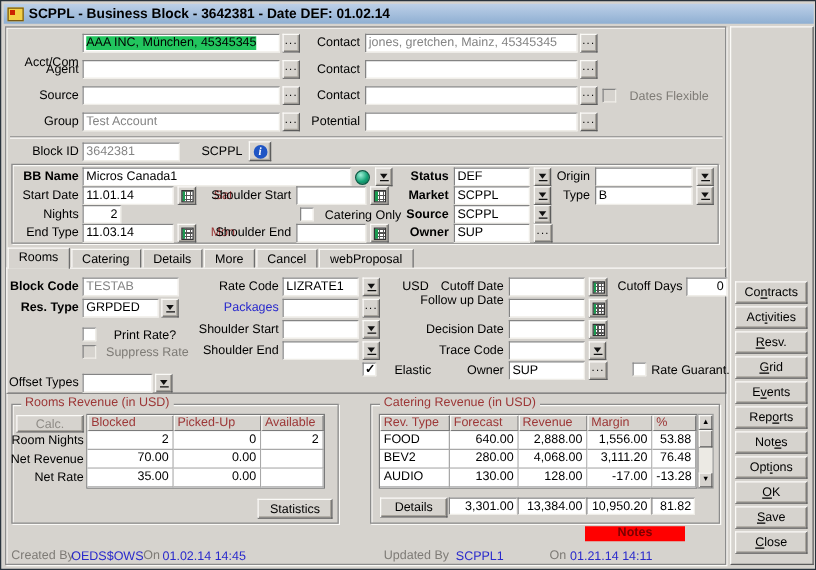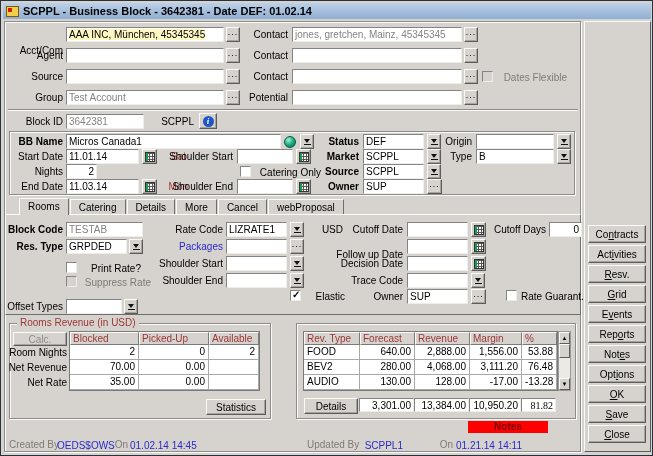--- a/index.html
+++ b/index.html
@@ -24,21 +24,21 @@
   .lbl.b { font-weight:bold; }
   .lbl.gray { color:#7e7b76; }
   .lbl.red { color:#9c3636; }
   .lbl.blue { color:#2929cc; }
 
   .fld { position:absolute; height:15px; background:#fff; border:1px solid;
          border-color:#848484 #efede8 #efede8 #848484; padding:0 2px; line-height:13px;
          white-space:nowrap; overflow:hidden; }
   .fld.dis { color:#848484; }
   .fld.num { text-align:right; }
-  .sel { background:#fef9c3; color:#000; }
+  .sel { background:#22c55e; color:#000; }
 
   .btn { position:absolute; background:#d6d3ce; border:1px solid; border-color:#fbfaf7 #5c5c5c #5c5c5c #fbfaf7;
          box-shadow:inset -1px -1px 0 #a8a49c; display:flex; align-items:center; justify-content:center;
          color:#000; font-size:10px; }
   .btn.dis { color:#8e8b86; }
   .btn3 { width:14px; height:15px; }
   .btn3::after { content:"..."; font-size:9px; letter-spacing:1px; line-height:5px; margin-top:-4px; }
   .lov { width:14px; height:15px; }
   .lovg { display:block; position:relative; width:7px; height:7px; }
   .lovg::before { content:""; position:absolute; left:0; top:1px; border-left:3px solid transparent;
@@ -53,21 +53,21 @@
            display:flex; align-items:center; justify-content:center; }
   .infog::after { content:"i"; font:italic bold 9px "Liberation Serif", serif; }
   .globe { position:absolute; width:12px; height:12px; border-radius:50%;
            background:radial-gradient(circle at 35% 30%,#9ff0d8,#17a478 55%,#0a6a4c); border:1px solid #0a5a44; }
 
   .chk { position:absolute; width:11px; height:11px; background:#fff; border:1px solid;
          border-color:#848484 #efede8 #efede8 #848484; }
   .chk.checked::after { content:"✓"; position:absolute; left:1px; top:-2px; font-size:10px; font-weight:bold; }
   .chk.dis { background:#d6d3ce; }
 
-  .tabstrip { position:absolute; left:18px; top:197px; height:17px; display:flex; align-items:flex-end; z-index:3;text-align:right; }
+  .tabstrip { position:absolute; left:5px; top:197px; height:17px; display:flex; align-items:flex-end; z-index:3;text-align:right; }
   .tab { height:15px; line-height:15px; padding:0 8px; background:#d6d3ce; border:1px solid #6e6e6e;
          border-bottom:none; border-top-color:#fbfaf7; border-left-color:#fbfaf7; margin-right:1px; margin-bottom:1px; }
   .tab.active { height:17px; line-height:16px; margin-bottom:0; position:relative; z-index:4; }
   .tabpanel { position:absolute; left:4px; top:213px; width:576px; height:101px; background:#d6d3ce;
               border:1px solid; border-color:#fbfaf7 #6e6e6e #6e6e6e #fbfaf7; }
 
   .grouptitle { position:absolute; height:12px; line-height:12px; color:#9c3636; background:#d6d3ce;
                 padding:0 3px; white-space:nowrap; z-index:2; }
 
   .rtable, .cattable { position:absolute; display:grid; border:1px solid #7a7a7a; background:#fff; z-index:1; }
@@ -115,20 +115,21 @@
       <div class="tab active">Rooms</div>
       <div class="tab">Catering</div>
       <div class="tab">Details</div>
       <div class="tab">More</div>
       <div class="tab">Cancel</div>
       <div class="tab">webProposal</div>
     </div>
   <div class="etched" style="left:8px;top:322px;width:262px;height:96px;"></div>
   <div class="grouptitle" style="left:16px;top:316px;">Rooms Revenue (in  USD)</div>
   <div class="etched" style="left:295px;top:322px;width:280px;height:96px;"></div>
+  <div class="grouptitle" style="left:303px;top:316px;">Catering Revenue (in  USD)</div>
 
   <div class="lbl" style="left:2px;top:27px;width:60px;margin-top:16px;">Acct/Com</div>
   <div class="fld" style="left:65px;top:26px;width:158px;"><span class="sel">AAA INC, München, 45345345</span></div>
   <div class="btn btn3" style="left:225px;top:26px;"></div>
   <div class="lbl" style="left:235px;top:27px;width:52px;">Contact</div>
   <div class="fld dis" style="left:291px;top:26px;width:170px;">jones, gretchen, Mainz, 45345345</div>
   <div class="btn btn3" style="left:463px;top:26px;"></div>
 
   <div class="lbl" style="left:2px;top:48px;width:60px;">Agent</div>
   <div class="fld" style="left:65px;top:47px;width:158px;"></div>
@@ -202,21 +203,21 @@
   <div class="lbl" style="left:2px;top:164px;width:60px;">Nights</div>
   <div class="fld num" style="left:65px;top:163px;width:31px;">2</div>
   <div class="chk" style="left:239px;top:165px;"></div>
   <div class="lbl left" style="left:254px;top:165px;width:66px;">Catering Only</div>
   <div class="lbl b" style="left:300px;top:164px;width:58px;">Source</div>
   <div class="fld" style="left:362px;top:163px;width:61px;">SCPPL</div>
   <div class="btn lov" style="left:426px;top:163px;">
       <span class="lovg"></span>
     </div>
 
-  <div class="lbl" style="left:2px;top:179px;width:60px;">End Date</div>
+  <div class="lbl" style="left:2px;top:179px;width:60px;">End Type</div>
   <div class="fld" style="left:65px;top:178px;width:73px;">11.03.14</div>
   <div class="btn calbtn" style="left:141px;top:178px;">
       <span class="calg"></span>
     </div>
   <div class="lbl left red" style="left:159px;top:179px;width:28px;">Mon</div>
   <div class="lbl" style="left:150px;top:179px;width:82px;">Shoulder End</div>
   <div class="fld" style="left:236px;top:178px;width:56px;"></div>
   <div class="btn calbtn" style="left:295px;top:178px;">
       <span class="calg"></span>
     </div>
@@ -241,21 +242,21 @@
   <div class="fld num" style="left:548px;top:221px;width:33px;">0</div>
 
   <div class="lbl b" style="left:2px;top:239px;width:60px;">Res. Type</div>
   <div class="fld" style="left:65px;top:238px;width:61px;">GRPDED</div>
   <div class="btn lov" style="left:128px;top:238px;">
       <span class="lovg"></span>
     </div>
   <div class="lbl blue" style="left:165px;top:239px;width:57px;">Packages</div>
   <div class="fld" style="left:225px;top:238px;width:61px;"></div>
   <div class="btn btn3" style="left:289px;top:238px;"></div>
-  <div class="lbl" style="left:330px;top:247px;width:72px;">Follow up Date</div>
+  <div class="lbl" style="left:330px;top:233px;width:72px;">Follow up Date</div>
   <div class="fld" style="left:406px;top:238px;width:61px;"></div>
   <div class="btn calbtn" style="left:470px;top:238px;">
       <span class="calg"></span>
     </div>
 
   <div class="lbl" style="left:150px;top:256px;width:72px;">Shoulder Start</div>
   <div class="fld" style="left:225px;top:255px;width:61px;"></div>
   <div class="btn lov" style="left:289px;top:255px;">
       <span class="lovg"></span>
     </div>
@@ -339,21 +340,21 @@
   </div>
   <div class="scrollbar">
     <div class="sbtnr up"></div>
     <div class="sthumb"></div>
     <div class="sspace"></div>
     <div class="sbtnr down"></div>
   </div>
   <div class="fld num" style="left:358px;top:397px;width:55px;height:14px;">3,301.00</div>
   <div class="fld num" style="left:413px;top:397px;width:55px;height:14px;">13,384.00</div>
   <div class="fld num" style="left:468px;top:397px;width:52px;height:14px;">10,950.20</div>
-  <div class="fld num" style="left:520px;top:397px;width:35px;height:14px;font-family:Liberation Serif, serif;">81.82</div>
+  <div class="fld num" style="left:520px;top:397px;width:35px;height:14px;">81.82</div>
   <div class="btn" style="left:303px;top:397px;width:54px;height:16px;">Details</div>
 
   <div class="notes-badge">Notes</div>
 
   <div class="lbl left gray" style="left:8px;top:437px;width:46px;">Created By</div>
   <div class="lbl left blue" style="left:56px;top:438px;width:56px;">OEDS$OWS</div>
   <div class="lbl left gray" style="left:113px;top:437px;width:14px;">On</div>
   <div class="lbl left blue" style="left:129px;top:438px;width:66px;">01.02.14 14:45</div>
   <div class="lbl left gray" style="left:306px;top:437px;width:50px;">Updated By</div>
   <div class="lbl left blue" style="left:358px;top:438px;width:44px;">SCPPL1</div>

